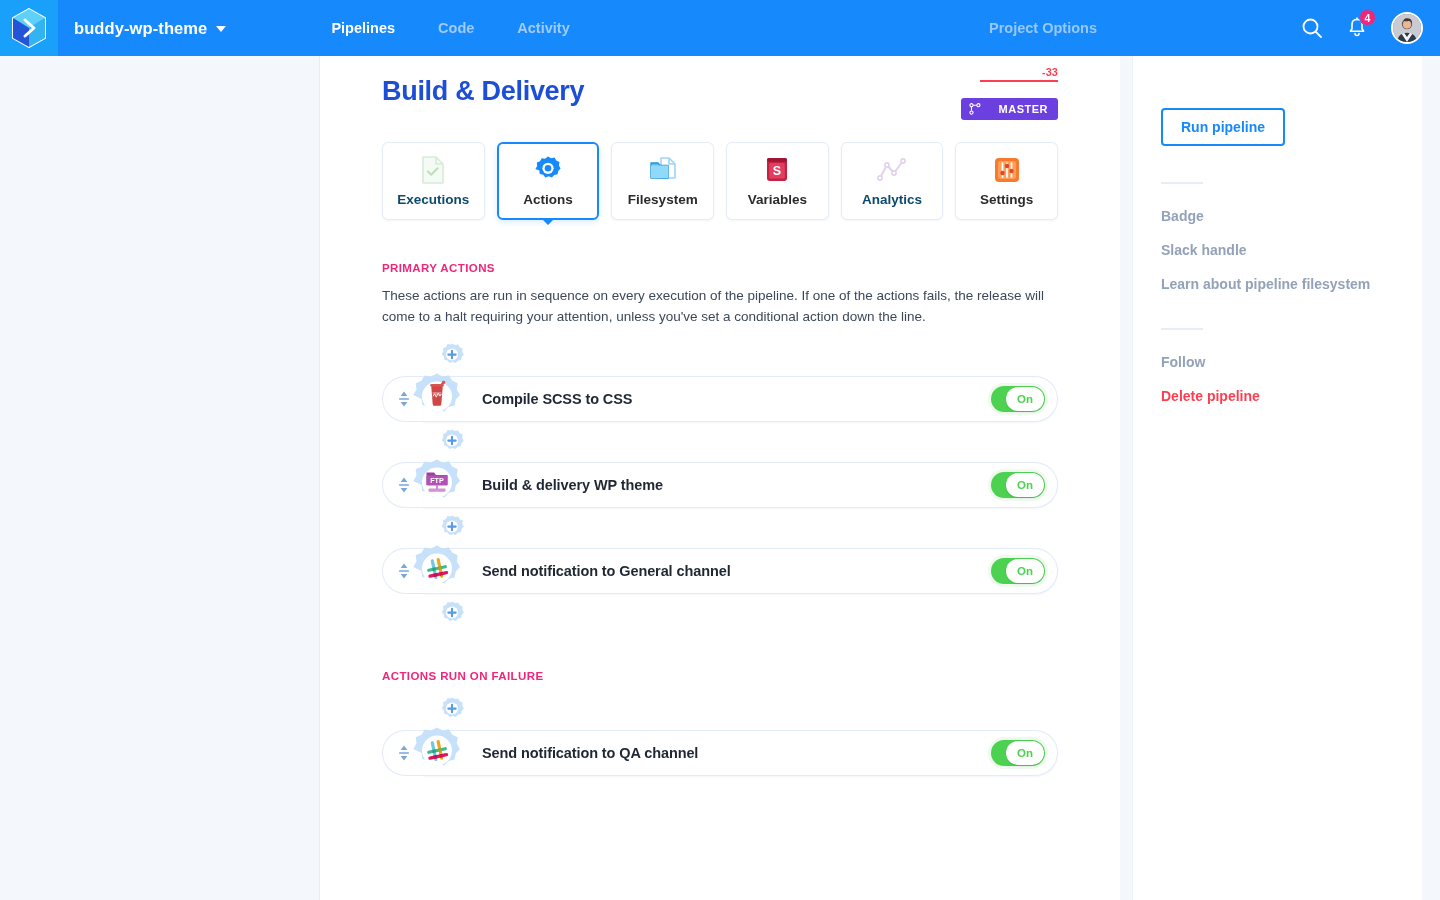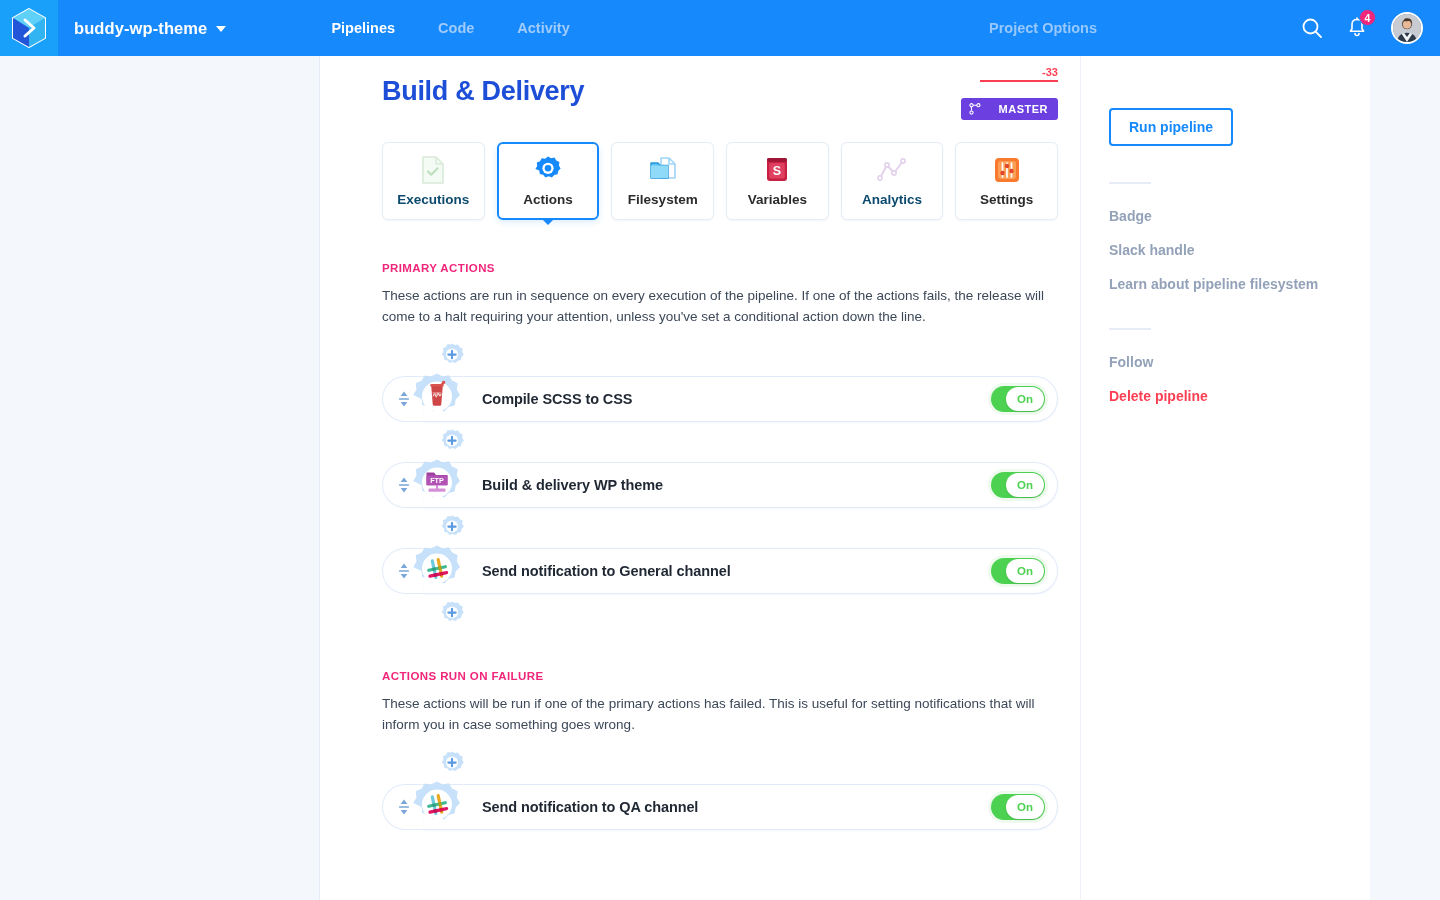--- a/index.html
+++ b/index.html
@@ -95,21 +95,21 @@
     background: #f4f7fc;
     border-right: 1px solid #e6edf7;
   }
   .main-card {
     position: absolute; left: 320px; top: 0;
     width: 800px; height: 844px;
     background: #ffffff;
     overflow: hidden;
   }
   .right-rail {
-    position: absolute; left: 1080px; top: 0;
+    position: absolute; left: 1132px; top: 0;
     width: 290px; height: 844px;
     background: #ffffff;
     border-left: 1px solid #eef2f8;
   }
 
   
   .card-head {
     position: relative;
     padding: 8px 62px 0 62px;
     height: 86px;
@@ -586,21 +586,20 @@
               <circle cx="14" cy="12.6" r="6" fill="#ffffff"></circle>
               <path d="M14 8.9v7.4M10.3 12.6h7.4" stroke="#5b9ae0" stroke-width="2.1" stroke-linecap="round"></path>
             </svg>
           </span>
         </div>
       </div>
     </div>
 
     <div class="section-wrap">
       <div class="section-title">ACTIONS RUN ON FAILURE</div>
-      <div class="section-desc">These actions will be run if one of the primary actions has failed. This is useful for setting notifications that will inform you in case something goes wrong.</div>
 
       <div class="actions">
         <div class="plus-row">
           <span class="cog-plus">
             <svg width="28" height="28" viewBox="0 0 28 28">
               <path d="M14 1.6l2.9 1.5 3.2-.6 1.7 2.7 2.9 1.4-.5 3.2 1.6 2.8-2.2 2.3-.6 3.2-3.2.7-2.1 2.3-3-1.2-3.1 1.1-2.1-2.4-3.2-.8-.4-3.2-2.2-2.4 1.7-2.8-.4-3.2 3-1.3 1.6-2.8 3.2.5z" fill="#c7e1fb"></path>
               <circle cx="14" cy="12.6" r="6" fill="#ffffff"></circle>
               <path d="M14 8.9v7.4M10.3 12.6h7.4" stroke="#5b9ae0" stroke-width="2.1" stroke-linecap="round"></path>
             </svg>
           </span>

